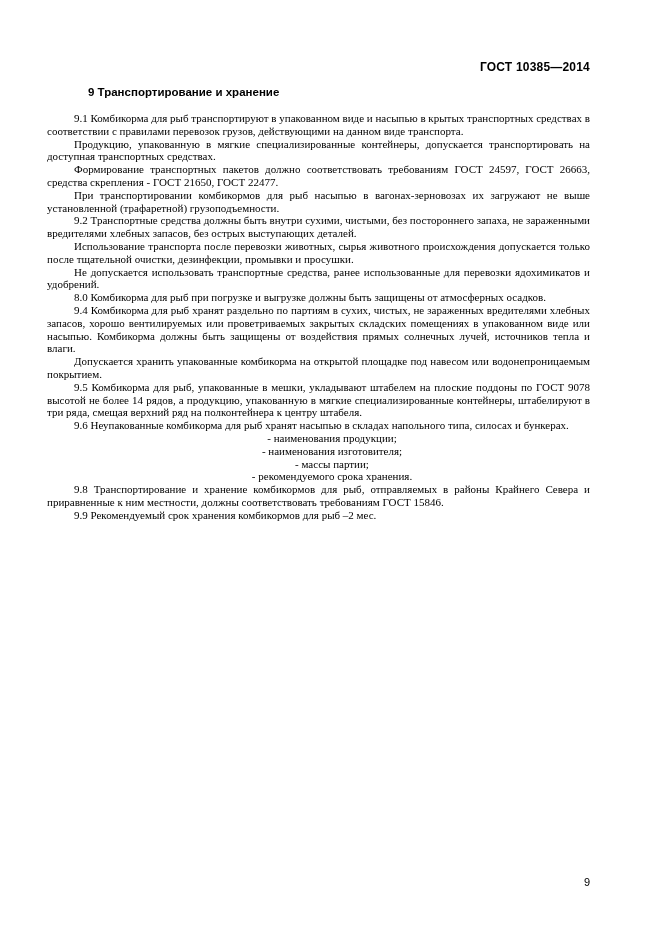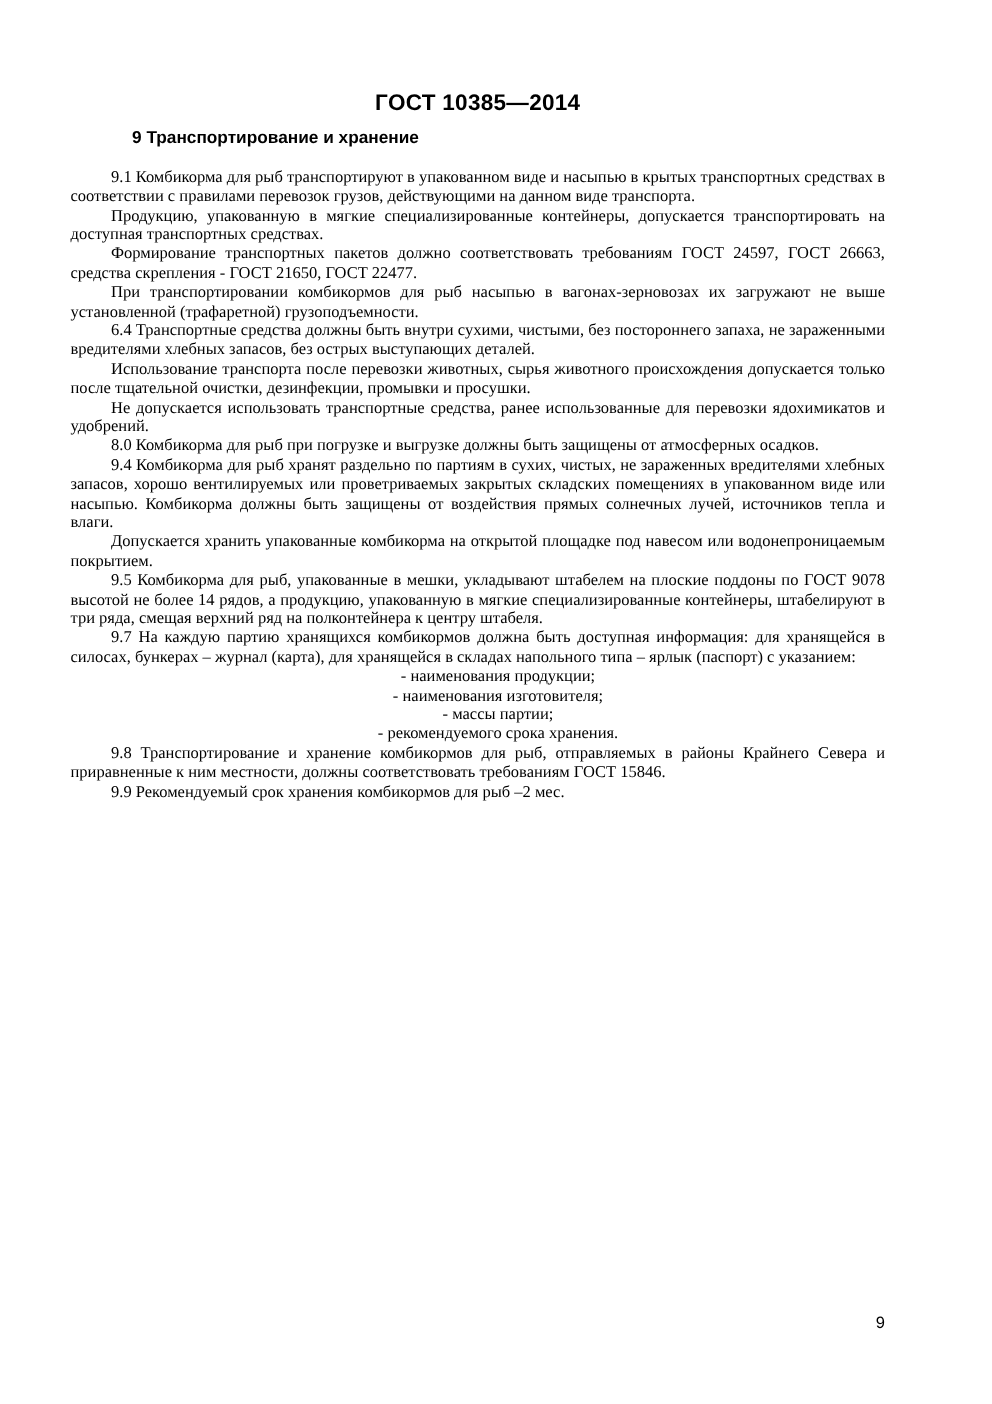--- a/index.html
+++ b/index.html
@@ -18,22 +18,22 @@
     width: 661px;
     height: 936px;
     background: #ffffff;
     overflow: hidden;
   }
   .doc-header {
     position: absolute;
     top: 60px;
     left: 47px;
     width: 543px;
-    text-align: center;
-    font-size: 15px;
+    text-align: right;
+    font-size: 12px;
     font-weight: bold;
     letter-spacing: 0.2px;
   }
   .section-title {
     position: absolute;
     top: 86px;
     left: 88px;
     font-size: 11.5px;
     font-weight: bold;
   }
@@ -73,28 +73,28 @@
 <div class="page">
   <div class="doc-header">ГОСТ 10385—2014</div>
 
   <div class="section-title">9 Транспортирование и хранение</div>
 
   <div class="content" id="paragraphs">
       <p class="body">9.1 Комбикорма для рыб транспортируют в упакованном виде и насыпью в крытых транспортных средствах в соответствии с правилами перевозок грузов, действующими на данном виде транспорта.</p>
       <p class="body">Продукцию, упакованную в мягкие специализированные контейнеры, допускается транспортировать на доступная транспортных средствах.</p>
       <p class="body">Формирование транспортных пакетов должно соответствовать требованиям ГОСТ 24597, ГОСТ 26663, средства скрепления - ГОСТ 21650, ГОСТ 22477.</p>
       <p class="body">При транспортировании комбикормов для рыб насыпью в вагонах-зерновозах их загружают не выше установленной (трафаретной) грузоподъемности.</p>
-      <p class="body">6.4 Транспортные средства должны быть внутри сухими, чистыми, без постороннего запаха, не зараженными вредителями хлебных запасов, без острых выступающих деталей.</p>
+      <p class="body">9.2 Транспортные средства должны быть внутри сухими, чистыми, без постороннего запаха, не зараженными вредителями хлебных запасов, без острых выступающих деталей.</p>
       <p class="body">Использование транспорта после перевозки животных, сырья животного происхождения допускается только после тщательной очистки, дезинфекции, промывки и просушки.</p>
       <p class="body">Не допускается использовать транспортные средства, ранее использованные для перевозки ядохимикатов и удобрений.</p>
       <p class="body">8.0 Комбикорма для рыб при погрузке и выгрузке должны быть защищены от атмосферных осадков.</p>
       <p class="body">9.4 Комбикорма для рыб хранят раздельно по партиям в сухих, чистых, не зараженных вредителями хлебных запасов, хорошо вентилируемых или проветриваемых закрытых складских помещениях в упакованном виде или насыпью. Комбикорма должны быть защищены от воздействия прямых солнечных лучей, источников тепла и влаги.</p>
       <p class="body">Допускается хранить упакованные комбикорма на открытой площадке под навесом или водонепроницаемым покрытием.</p>
       <p class="body">9.5 Комбикорма для рыб, упакованные в мешки, укладывают штабелем на плоские поддоны по ГОСТ 9078 высотой не более 14 рядов, а продукцию, упакованную в мягкие специализированные контейнеры, штабелируют в три ряда, смещая верхний ряд на полконтейнера к центру штабеля.</p>
-      <p class="body">9.7 На каждую партию хранящихся комбикормов должна быть доступная информация: для хранящейся в силосах, бункерах – журнал (карта), для хранящейся в складах напольного типа – ярлык (паспорт) с указанием:</p>
+      <p class="body">9.6 Неупакованные комбикорма для рыб хранят насыпью в складах напольного типа, силосах и бункерах.</p>
       <p class="list">- наименования продукции;</p>
       <p class="list">- наименования изготовителя;</p>
       <p class="list">- массы партии;</p>
       <p class="list">- рекомендуемого срока хранения.</p>
       <p class="body">9.8 Транспортирование и хранение комбикормов для рыб, отправляемых в районы Крайнего Севера и приравненные к ним местности, должны соответствовать требованиям ГОСТ 15846.</p>
       <p class="body">9.9 Рекомендуемый срок хранения комбикормов для рыб –2 мес.</p>
     </div>
 
   <div class="page-number">9</div>
 </div>

